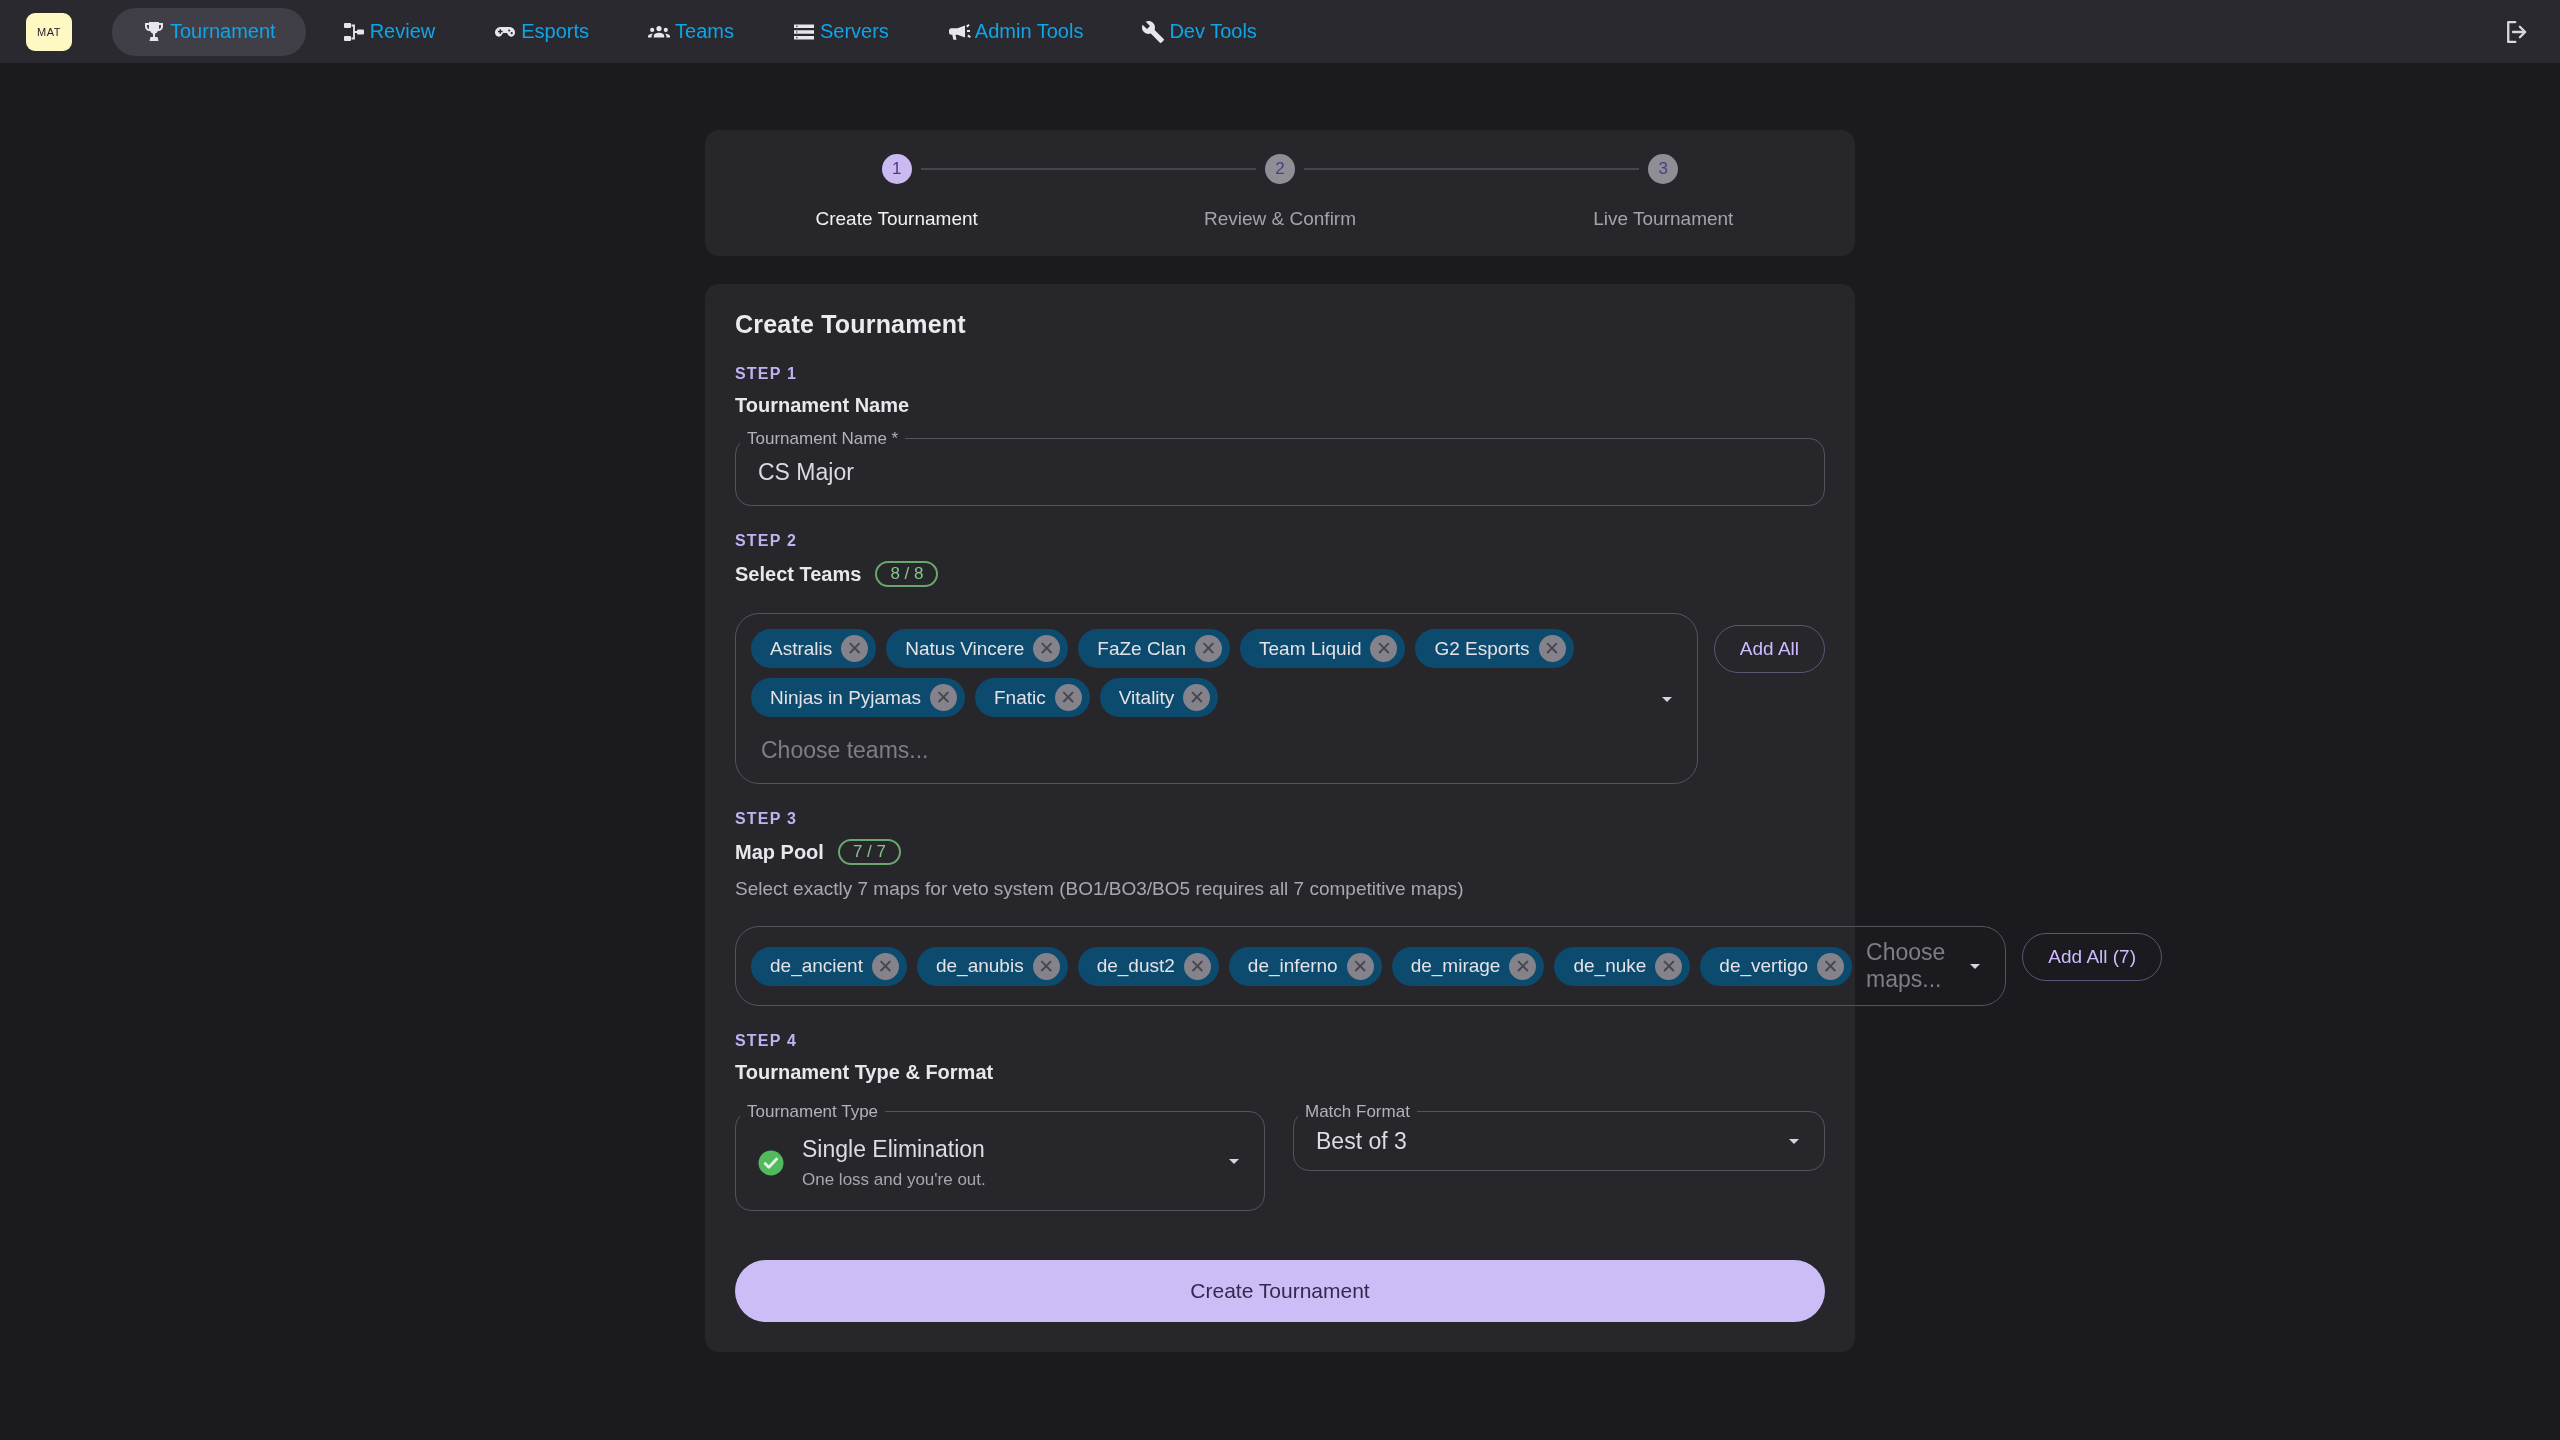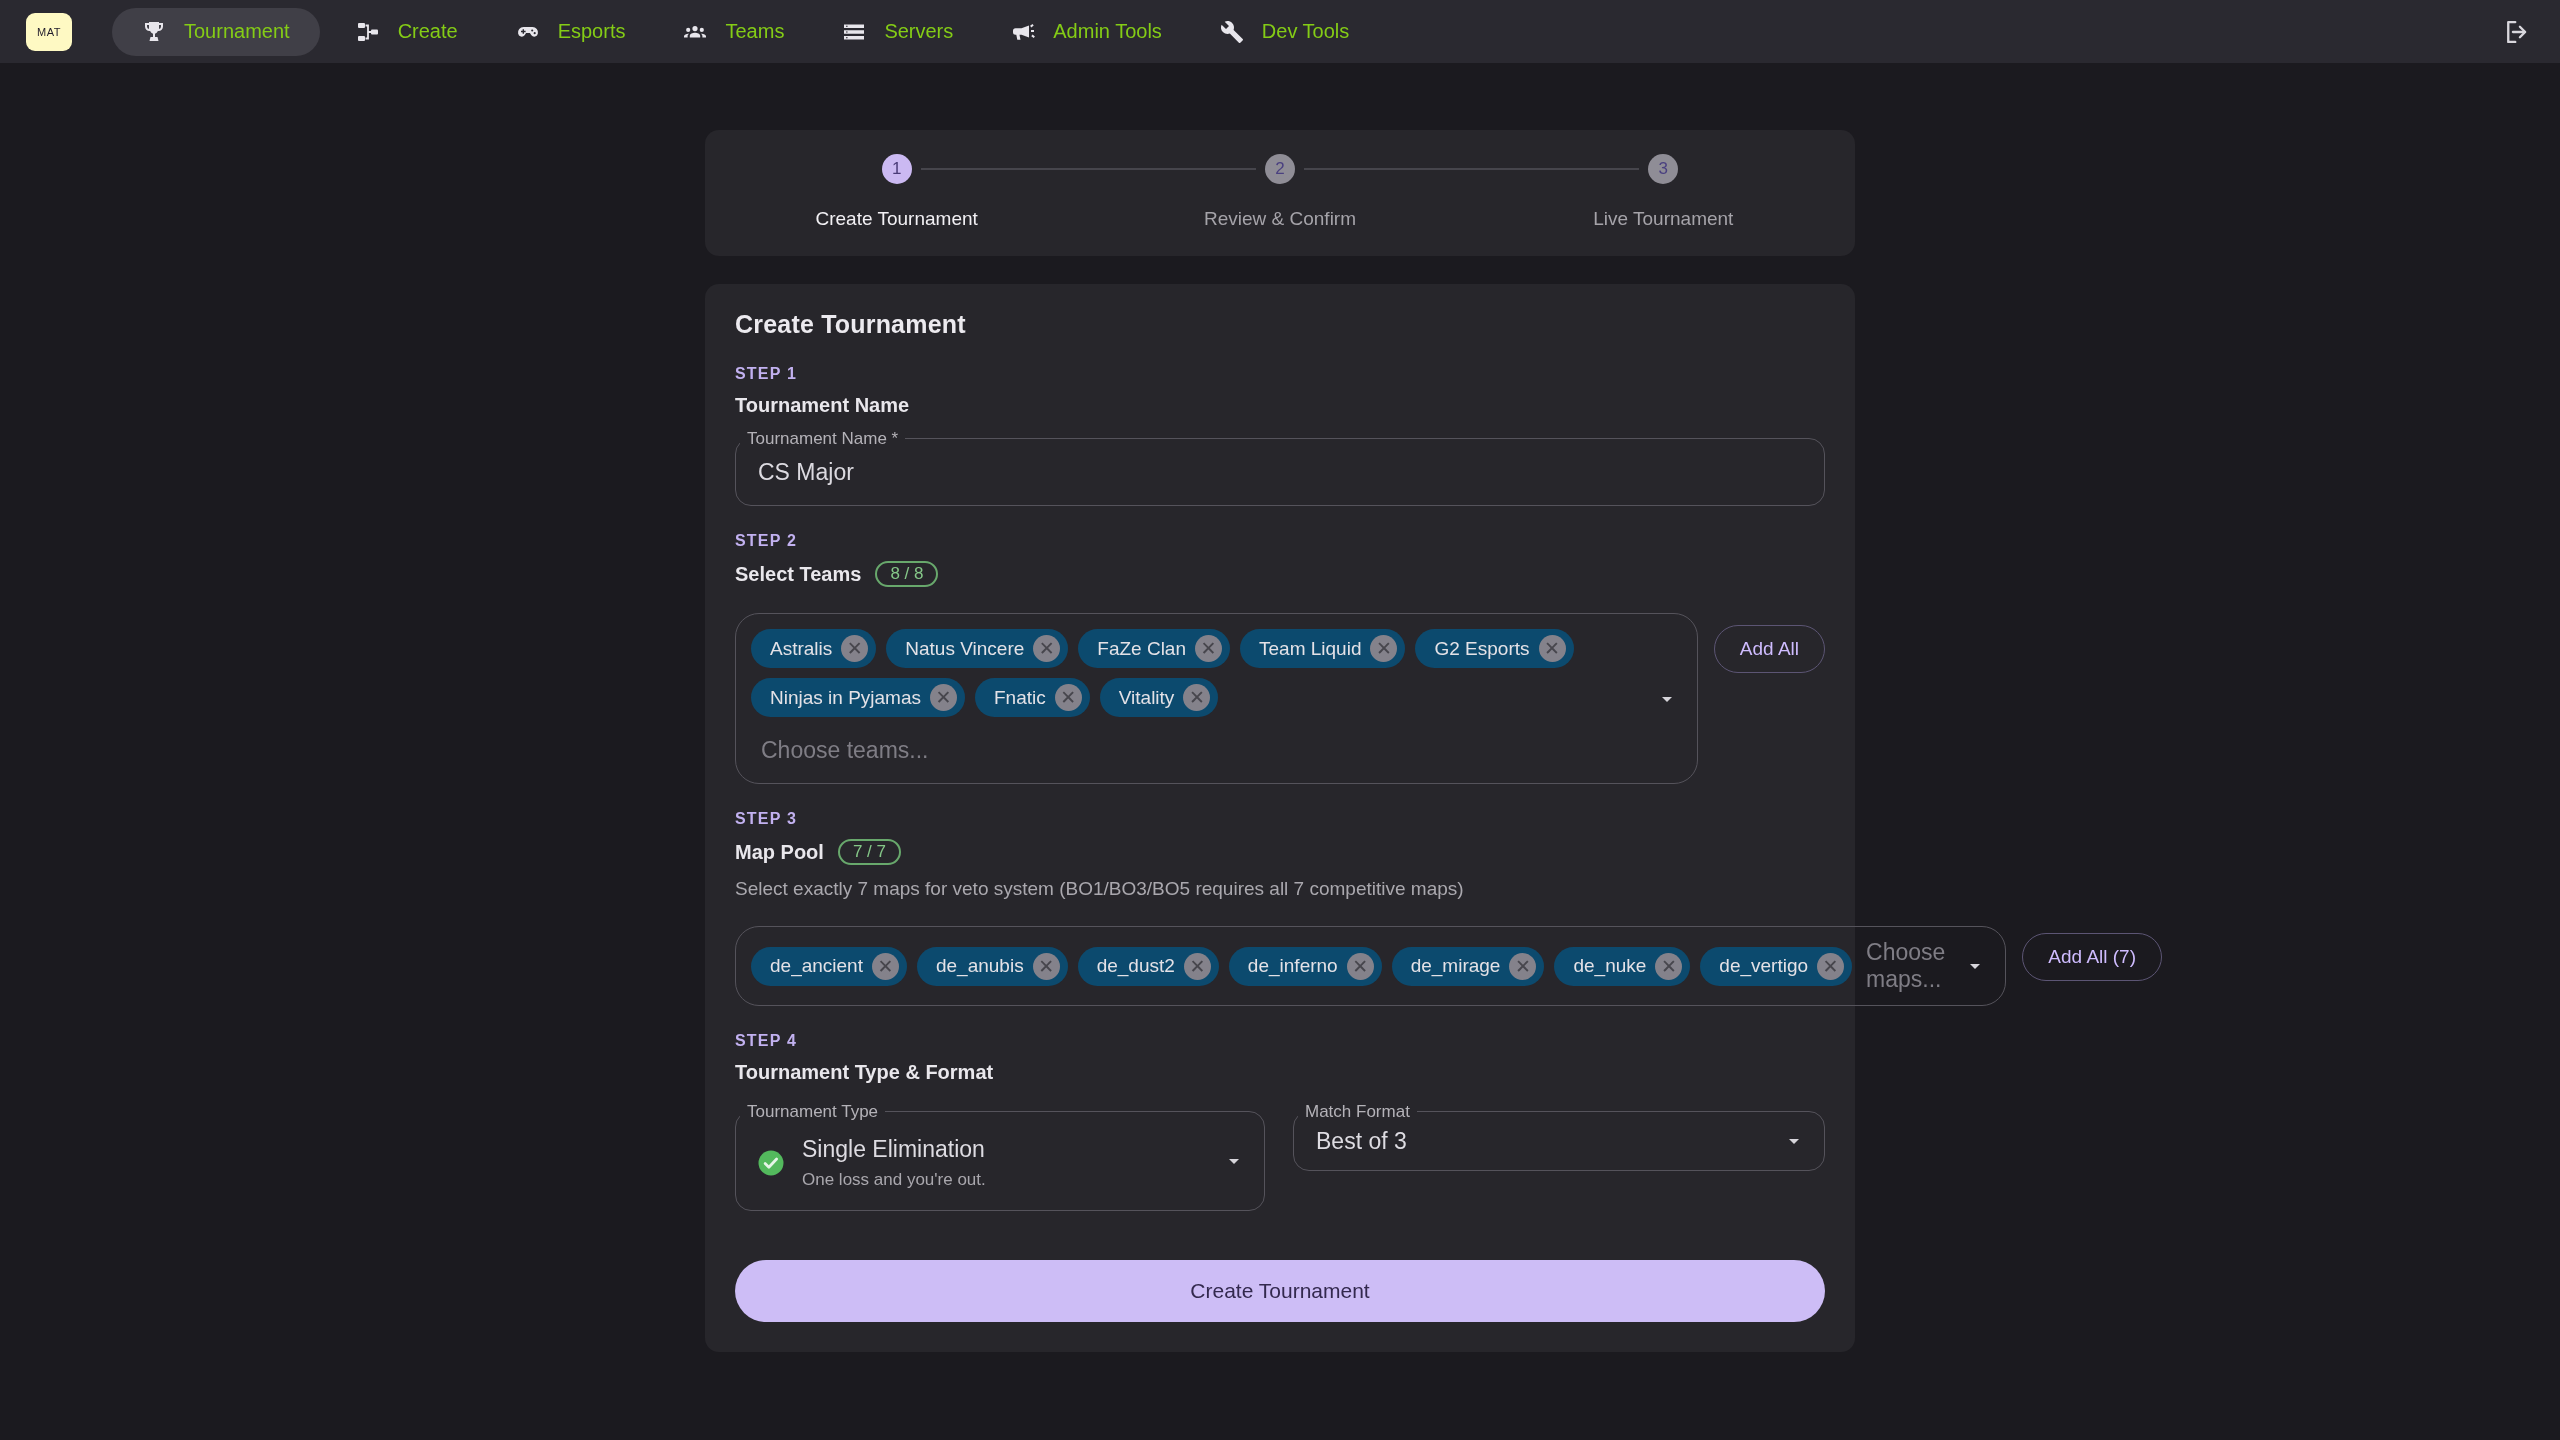--- a/index.html
+++ b/index.html
@@ -20,23 +20,23 @@
   }
   .logo {
     width:46px; height:38px; border-radius:9px;
     background:#fef9c3; color:#211d2c;
     font-weight:normal; font-size:11px;
     display:flex; align-items:center; justify-content:center;
     letter-spacing:0.5px; cursor:pointer;
   }
   .nav-items { display:flex; align-items:center; gap:14px; margin-left:22px; }
   .nav-item {
-    display:flex; align-items:center; gap:18px;
+    display:flex; align-items:center; gap:4px;
     padding:12px 22px; border-radius:999px;
-    color:#84cc16; font-size:20px; cursor:pointer; white-space:nowrap;
+    color:#0ea5e9; font-size:20px; cursor:pointer; white-space:nowrap;
   }
   .nav-item.active { background:#403f47; padding:12px 30px; }
   .nav-item .nic { width:24px; height:24px; color:#e8e6ec; }
   .nav-item .nic svg { width:24px; height:24px; }
   .nav-spacer { flex:1; }
   .logout-btn {
     background:none; border:none; color:#d9d7dd; cursor:pointer;
     width:34px; height:34px; padding:0;
   }
   .logout-btn svg { width:28px; height:28px; margin:3px; }
@@ -174,21 +174,21 @@
       <span class="nic">
         <svg viewBox="0 0 24 24">
             <g fill="currentColor">
               <rect x="2" y="3" width="7" height="5" rx="1"></rect>
               <rect x="2" y="16" width="7" height="5" rx="1"></rect>
               <rect x="15" y="9.5" width="7" height="5" rx="1"></rect>
             </g>
             <path d="M9.5 5.5h2.5v13H9.5M12 12h3" stroke="currentColor" stroke-width="1.8" fill="none"></path>
           </svg>
       </span>
-      <span>Create</span>
+      <span>Review</span>
     </div>
 
     <div class="nav-item">
       <span class="nic">
         <svg viewBox="0 0 24 24">
             <path fill="currentColor" d="M7.5 7h9a5.5 5.5 0 0 1 5.4 6.6 3.7 3.7 0 0 1-6.5 1.7L13.9 13h-3.8l-1.5 2.3a3.7 3.7 0 0 1-6.5-1.7A5.5 5.5 0 0 1 7.5 7zm-.9 2.2v1.6H5v1.4h1.6v1.6H8v-1.6h1.6v-1.4H8V9.2H6.6zm9.6.3a1.05 1.05 0 1 0 0 2.1 1.05 1.05 0 0 0 0-2.1zm2.5 2.6a1.05 1.05 0 1 0 0 2.1 1.05 1.05 0 0 0 0-2.1z"></path>
           </svg>
       </span>
       <span>Esports</span>
     </div>

